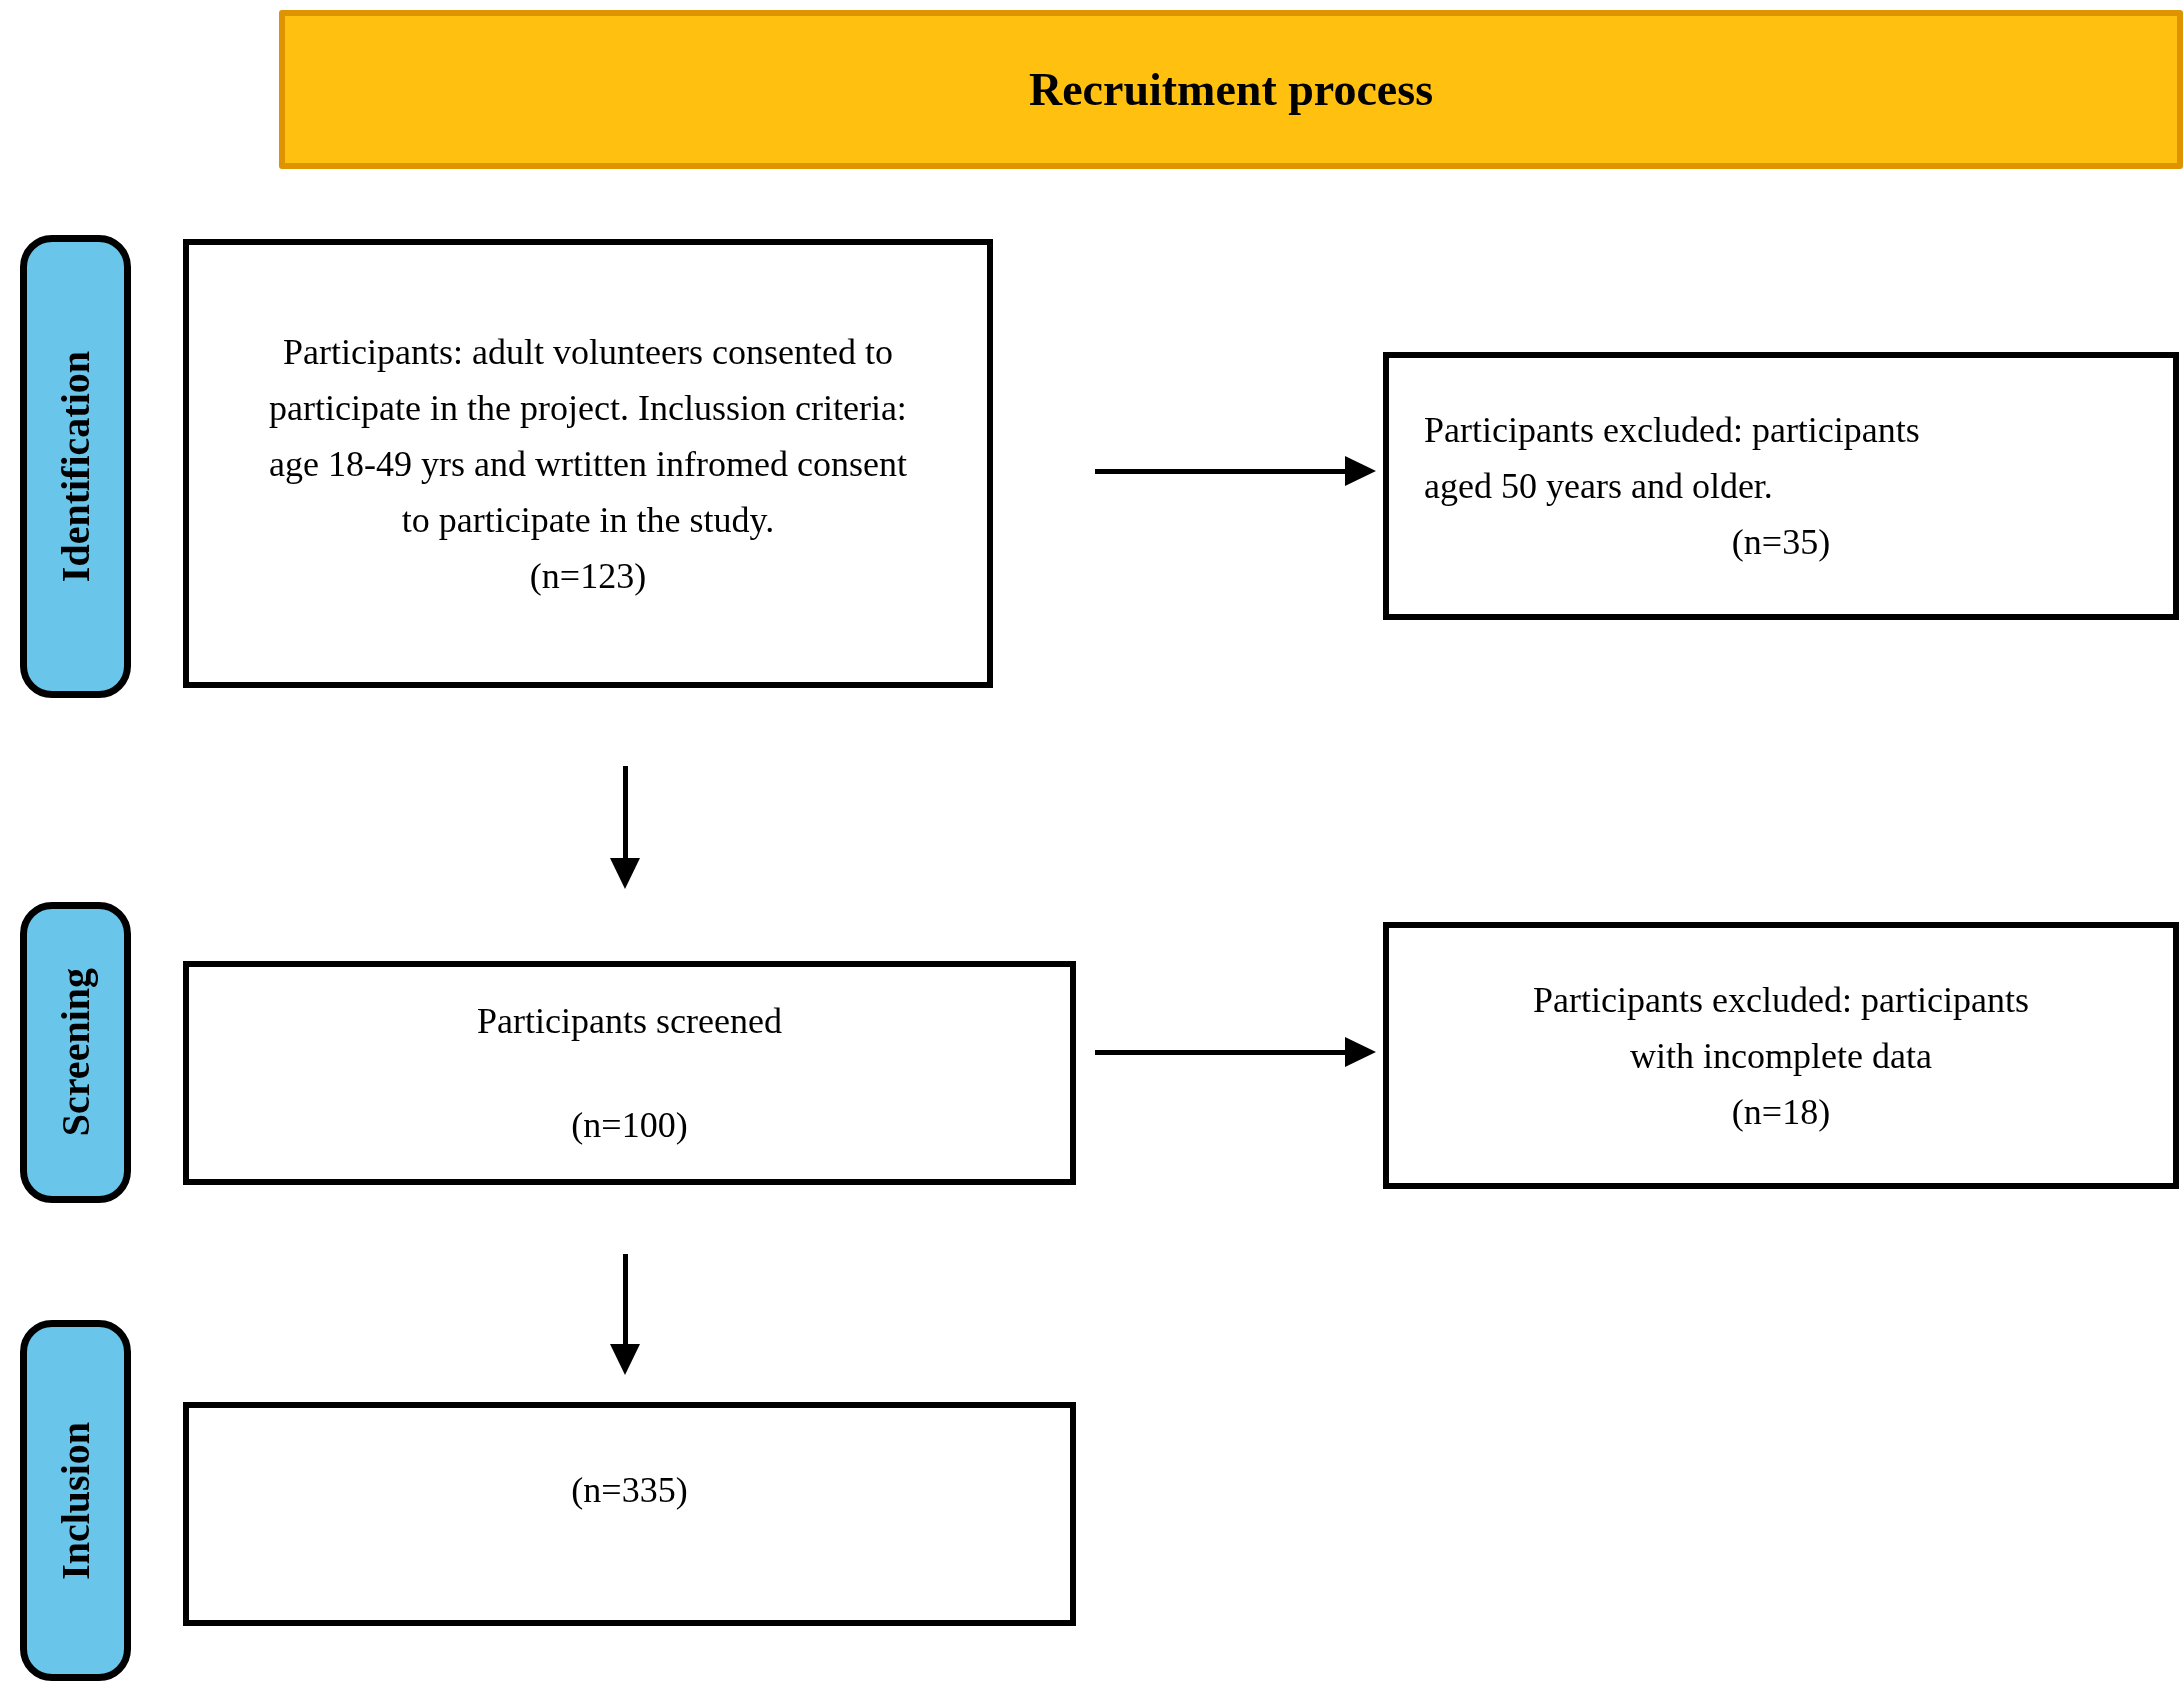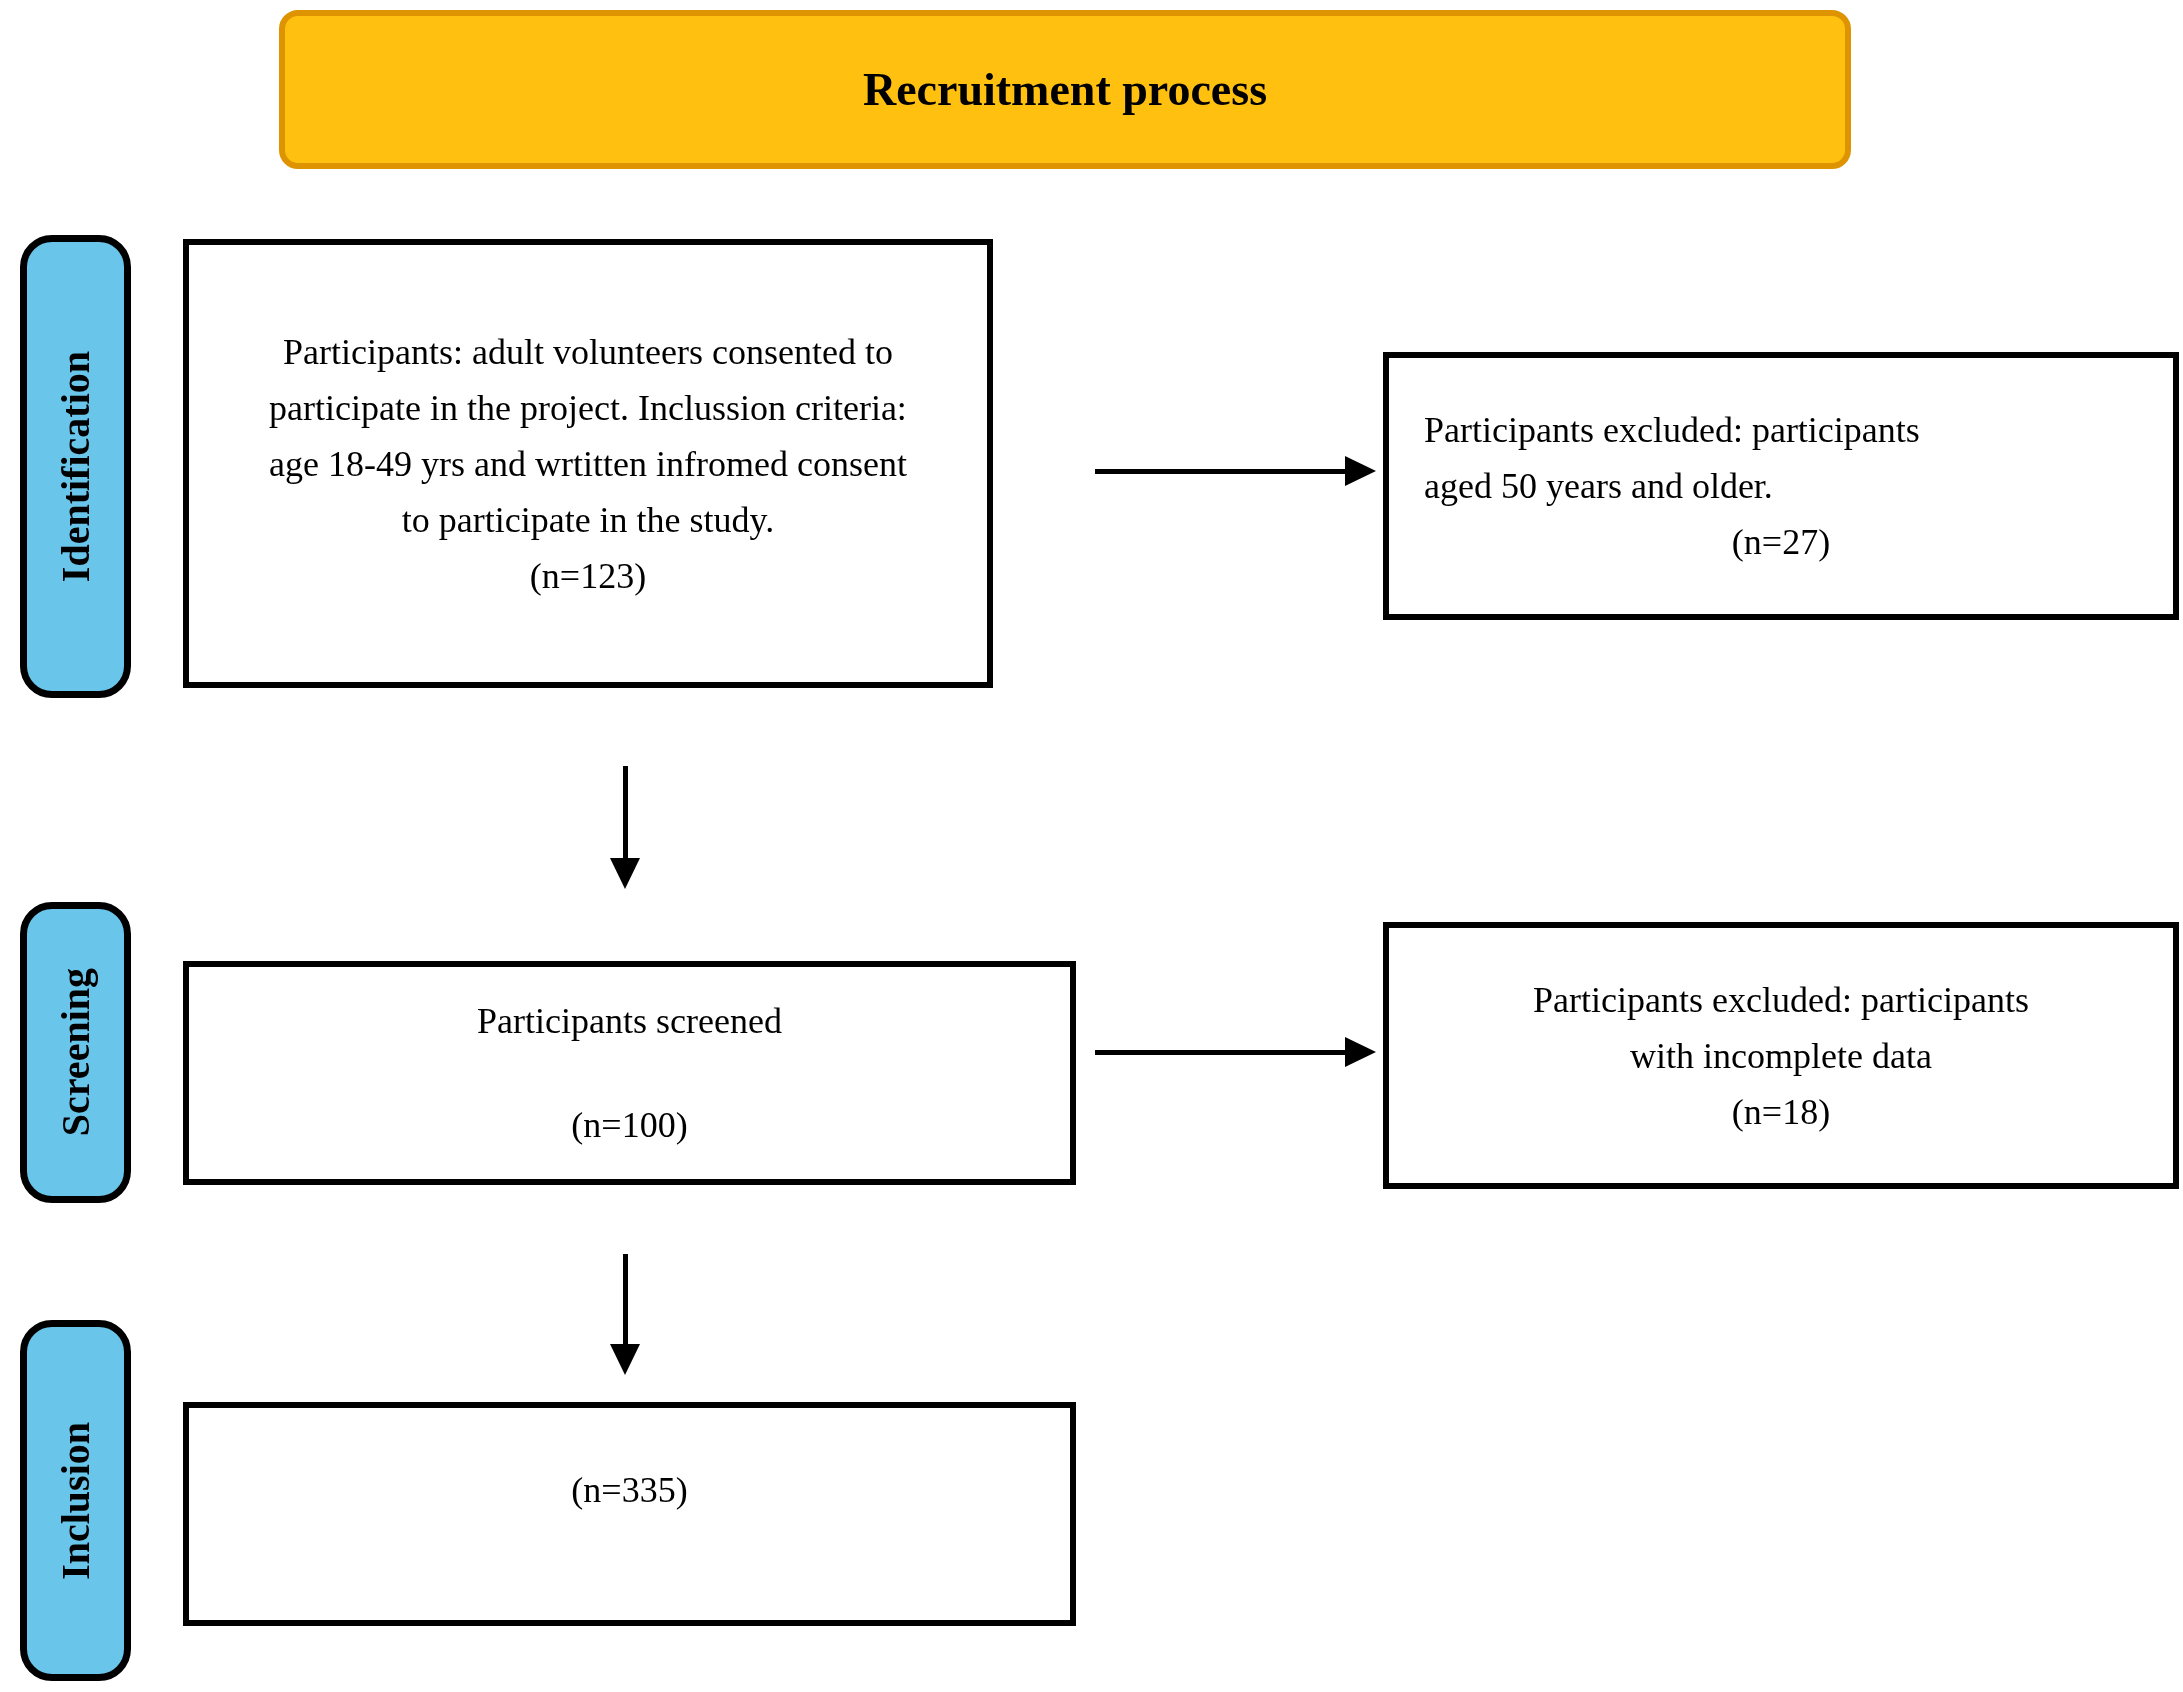--- a/index.html
+++ b/index.html
@@ -14,24 +14,24 @@
     width: 2183px;
     height: 1693px;
     overflow: hidden;
   }
   * { box-sizing: border-box; }
 
   
   .banner {
     position: absolute;
     left: 279px; top: 9.8px;
-    width: 1572px; height: 159px;
+    width: 1904px; height: 159px;
     background: #FFC010;
     border: 6.3px solid #DE9300;
-    border-radius: 19px;
+    border-radius: 3px;
     display: flex; align-items: center; justify-content: center;
   }
   .banner-label {
     font-size: 46px;
     font-weight: bold;
   }
 
   
   .stage {
     position: absolute;
@@ -139,21 +139,21 @@
 to participate in the study.</div>
   <div class="count">(n=123)</div>
 </div>
 <div class="arrow" id="arrow-identification-excluded">
   <div class="shaft-h"></div>
   <div class="head-right"></div>
 </div>
 <div class="box" id="box-identification-excl">
   <div class="body">Participants excluded: participants
 aged 50 years and older.</div>
-  <div class="count">(n=27)</div>
+  <div class="count">(n=35)</div>
 </div>
 
 <div class="arrow" id="arrow-identification-to-screening">
   <div class="shaft-v"></div>
   <div class="head-down"></div>
 </div>
 
 <div class="box" id="box-screening-main">
   <div class="body">Participants screened</div>
   <div class="count">(n=100)</div>

